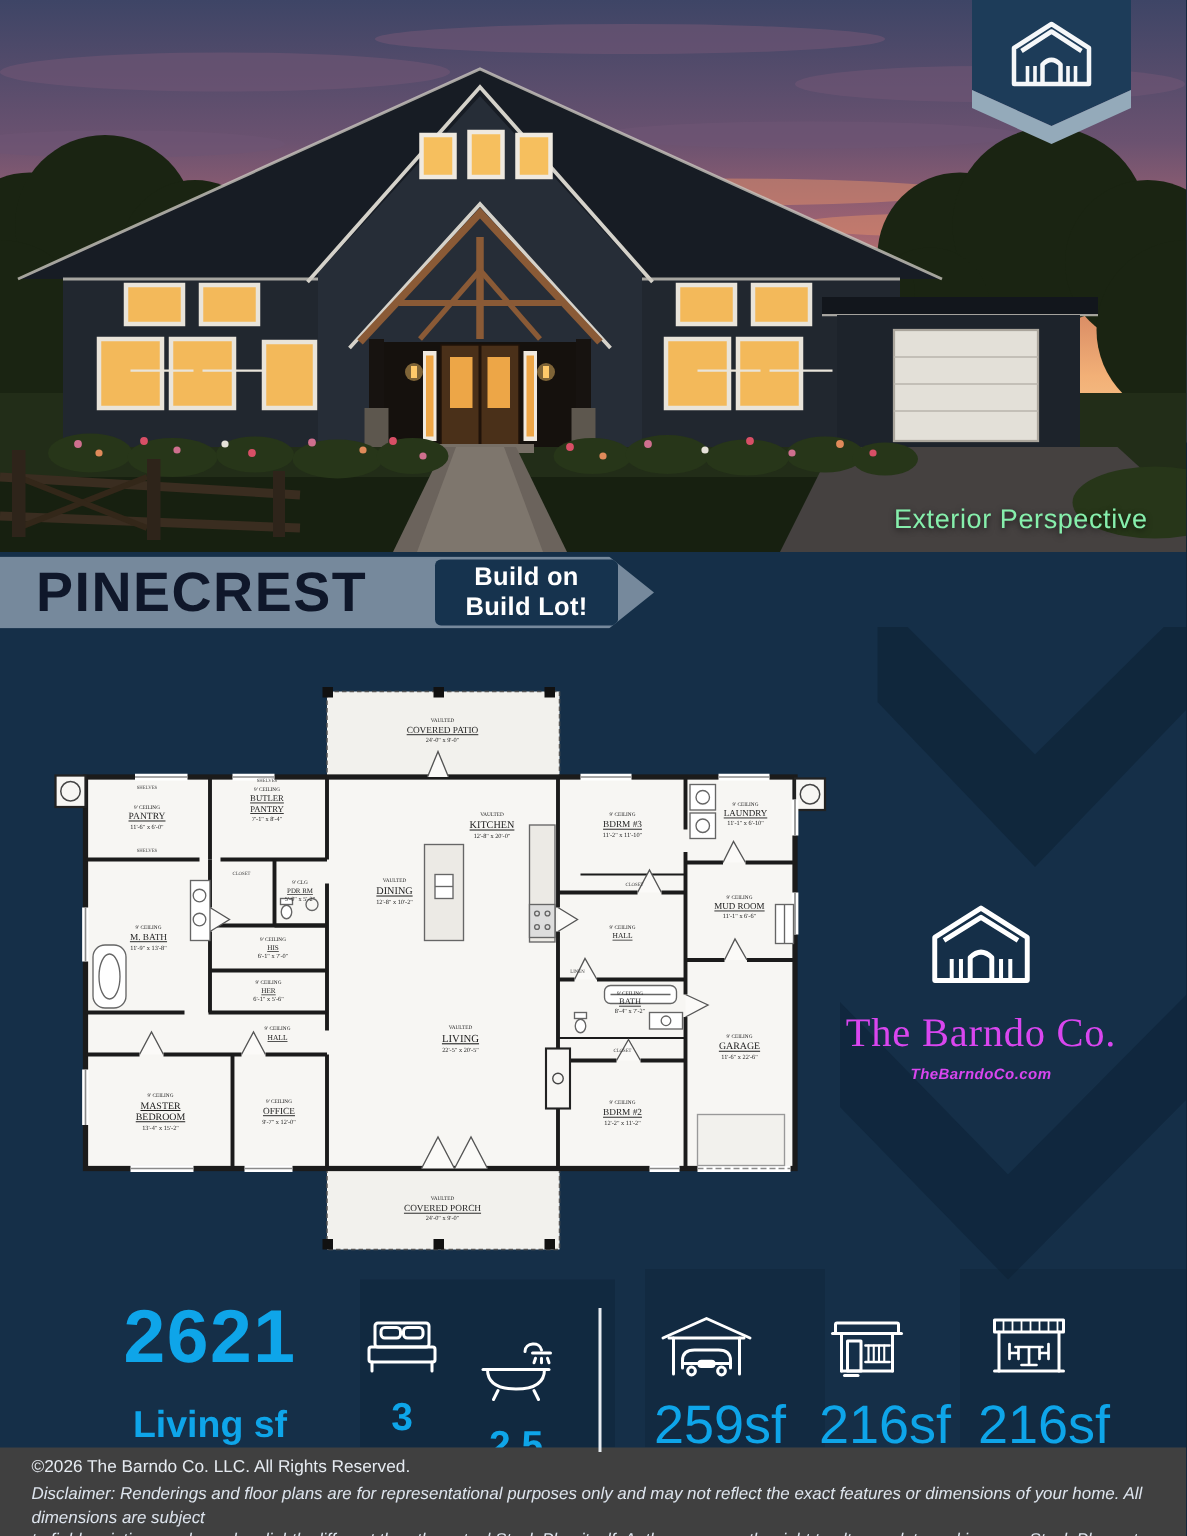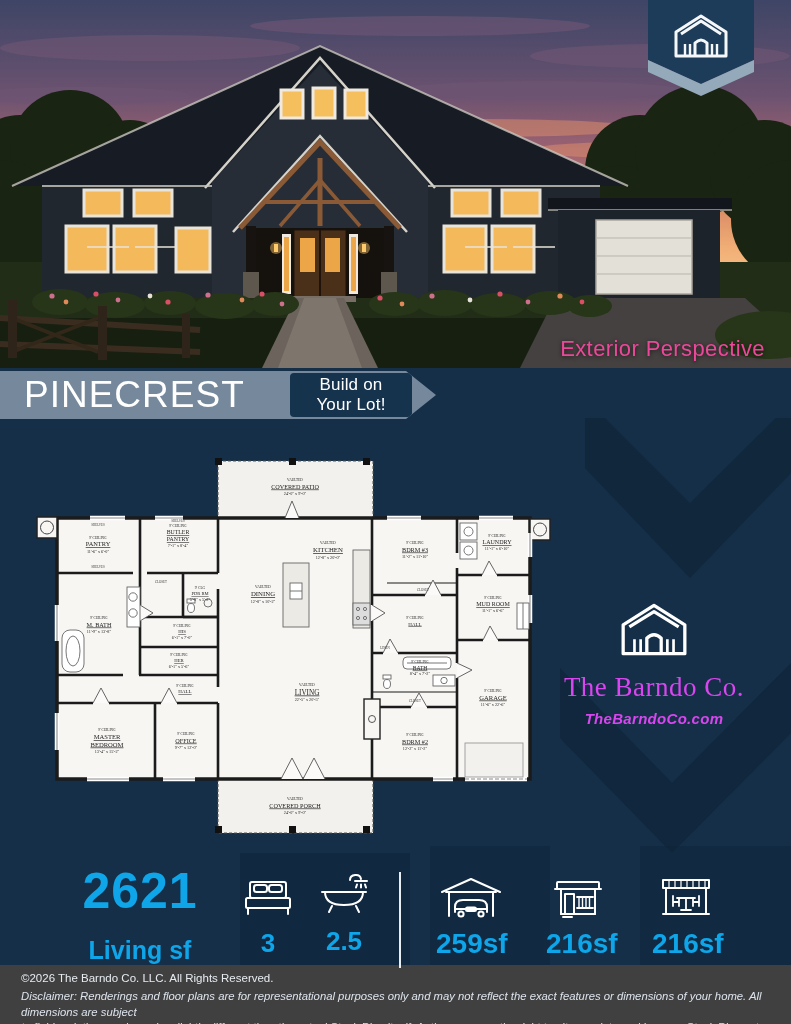--- a/index.html
+++ b/index.html
@@ -1,48 +1,48 @@
 <!DOCTYPE html>
 <html><head>
 <meta charset="utf-8">
 <style>
   html,body{margin:0;padding:0;background:#0d1f31;}
   .page{position:relative;width:791px;height:1024px;overflow:hidden;background:#152f48;
         font-family:"Liberation Sans",sans-serif;}
   
   .hero{position:absolute;left:0;top:0;width:791px;height:368px;}
-  .hero-caption{position:absolute;right:26px;top:336px;font-size:22px;color:#ec4899;
+  .hero-caption{position:absolute;right:26px;top:336px;font-size:18px;color:#86efac;
        letter-spacing:.4px;text-shadow:0 1px 4px rgba(0,0,0,.6);margin-left:39px;}
   .badge{position:absolute;left:648px;top:0;}
   
   .banner-row{position:absolute;left:0;top:369px;width:791px;height:50px;}
   .band{position:absolute;left:0;top:2px;width:436px;height:48px;background:#76899c;
         clip-path:polygon(0 0,406px 0,436px 24px,406px 48px,0 48px);}
-  .plan-name{position:absolute;left:24px;top:0;line-height:48px;font-size:37px;font-weight:400;
-        color:#ffffff;letter-spacing:1px;}
+  .plan-name{position:absolute;left:24px;top:0;line-height:48px;font-size:37px;font-weight:700;
+        color:#0f172a;letter-spacing:1px;}
   .tag-box{position:absolute;left:290px;top:2px;width:122px;height:44px;background:#16334e;
         border-radius:4px;display:flex;flex-direction:column;align-items:center;justify-content:center;
-        color:#fff;font-size:17px;font-weight:400;line-height:1.18;letter-spacing:.2px;}
+        color:#fff;font-size:17px;font-weight:700;line-height:1.18;letter-spacing:.2px;}
   
   .main-bg{position:absolute;left:0;top:418px;}
   .plan{position:absolute;left:35px;top:455px;}
   .rn{font-family:"Liberation Serif",serif;fill:#1d1d1d;text-anchor:middle;}
   .rn-clg{font-size:3.5px;}
   .rn-name{text-decoration:underline;}
   .rn-dims{font-size:4.2px;}
   .rn-note{font-size:3.2px;fill:#3d3d3d;text-anchor:middle;font-family:"Liberation Serif",serif;}
   .brand{position:absolute;left:554px;top:598px;width:200px;text-align:center;color:#d946ef;}
   .brand-name{font-family:"Liberation Serif",serif;font-size:27px;margin-top:10px;letter-spacing:.5px;}
-  .brand-site{font-size:15px;font-weight:700;font-style:italic;margin-top:7px;letter-spacing:.3px;}
+  .brand-site{font-size:10px;font-weight:700;font-style:italic;margin-top:7px;letter-spacing:.3px;}
   
   .stat{position:absolute;text-align:center;color:#0ea5e9;}
   .living-num{font-size:50px;line-height:50px;font-weight:800;letter-spacing:1px;}
   .living-label{font-size:25px;font-weight:700;margin-top:20px;}
   .stat-num{font-size:26px;font-weight:700;margin-top:6px;}
-  .stat-sf{font-size:28px;font-weight:700;margin-top:4px;}
+  .stat-sf{font-size:36px;font-weight:400;margin-top:4px;}
   .divider{position:absolute;left:399px;top:872px;width:2px;height:96px;background:#e8edf2;z-index:6;}
   
   .footer{position:absolute;left:0;top:965px;width:791px;height:59px;background:#404040;
         color:#e6ebf1;padding:0;box-sizing:border-box;}
   .foot-copy{position:absolute;left:21px;top:7px;font-size:11.5px;}
   .foot-disc{position:absolute;left:21px;top:24px;width:755px;font-size:11.3px;font-style:italic;
         line-height:15.5px;color:#dde4ed;}
 </style>
 </head>
 <body>
@@ -228,21 +228,21 @@
         <path d="M14,46 V34 M19,46 V34 M41,46 V34 M46,46 V34" stroke-width="2.4"></path>
       </g>
     </svg>
   </div>
 
   <div class="banner-row">
     <div class="band">
       <span class="plan-name">PINECREST</span>
       <div class="tag-box">
         <span>Build on</span>
-        <span>Your Lot!</span>
+        <span>Build Lot!</span>
       </div>
     </div>
   </div>
 
   <svg class="main-bg" width="791" height="547" viewBox="0 0 791 547">
     <path d="M585,-20 L690,85 L791,-15 L791,55 L690,160 L585,50 Z" fill="#0c2033" opacity=".55"></path>
     <path d="M560,250 L672,365 L791,245 L791,315 L672,435 L560,320 Z" fill="#0c2033" opacity=".5"></path>
     <rect x="240" y="435" width="170" height="112" fill="#0c2033" opacity=".35"></rect>
     <rect x="430" y="428" width="120" height="119" fill="#0c2033" opacity=".3"></rect>
     <rect x="640" y="428" width="151" height="119" fill="#0c2033" opacity=".3"></rect>
@@ -480,21 +480,21 @@
         <rect x="10" y="4" width="36" height="16" rx="2"></rect>
         <rect x="14" y="7" width="13" height="7" rx="2.5"></rect>
         <rect x="29" y="7" width="13" height="7" rx="2.5"></rect>
         <rect x="6" y="20" width="44" height="10" rx="1.5"></rect>
         <path d="M8,30 V36 M48,30 V36"></path>
       </g>
     </svg>
     <div class="stat-num">3</div>
   </div>
 
-  <div class="stat" style="left:312px;top:868px;width:64px;">
+  <div class="stat" style="left:312px;top:889px;width:64px;">
     <svg width="56" height="48" viewBox="0 0 56 48">
       <g fill="none" stroke="#fff" stroke-width="2" stroke-linecap="round" stroke-linejoin="round">
         <path d="M34,12 c0,-6 10,-7 11,-1"></path>
         <path d="M39,13 h12"></path>
         <path d="M41,16.5 l-1,3 M45,16.5 v3 M49,16.5 l1,3"></path>
         <path d="M6,24 h44"></path>
         <path d="M9,24 c0,9 7,13 19,13 s19,-4 19,-13"></path>
         <path d="M16,38 l-3,6 M40,38 l3,6"></path>
       </g>
     </svg>

